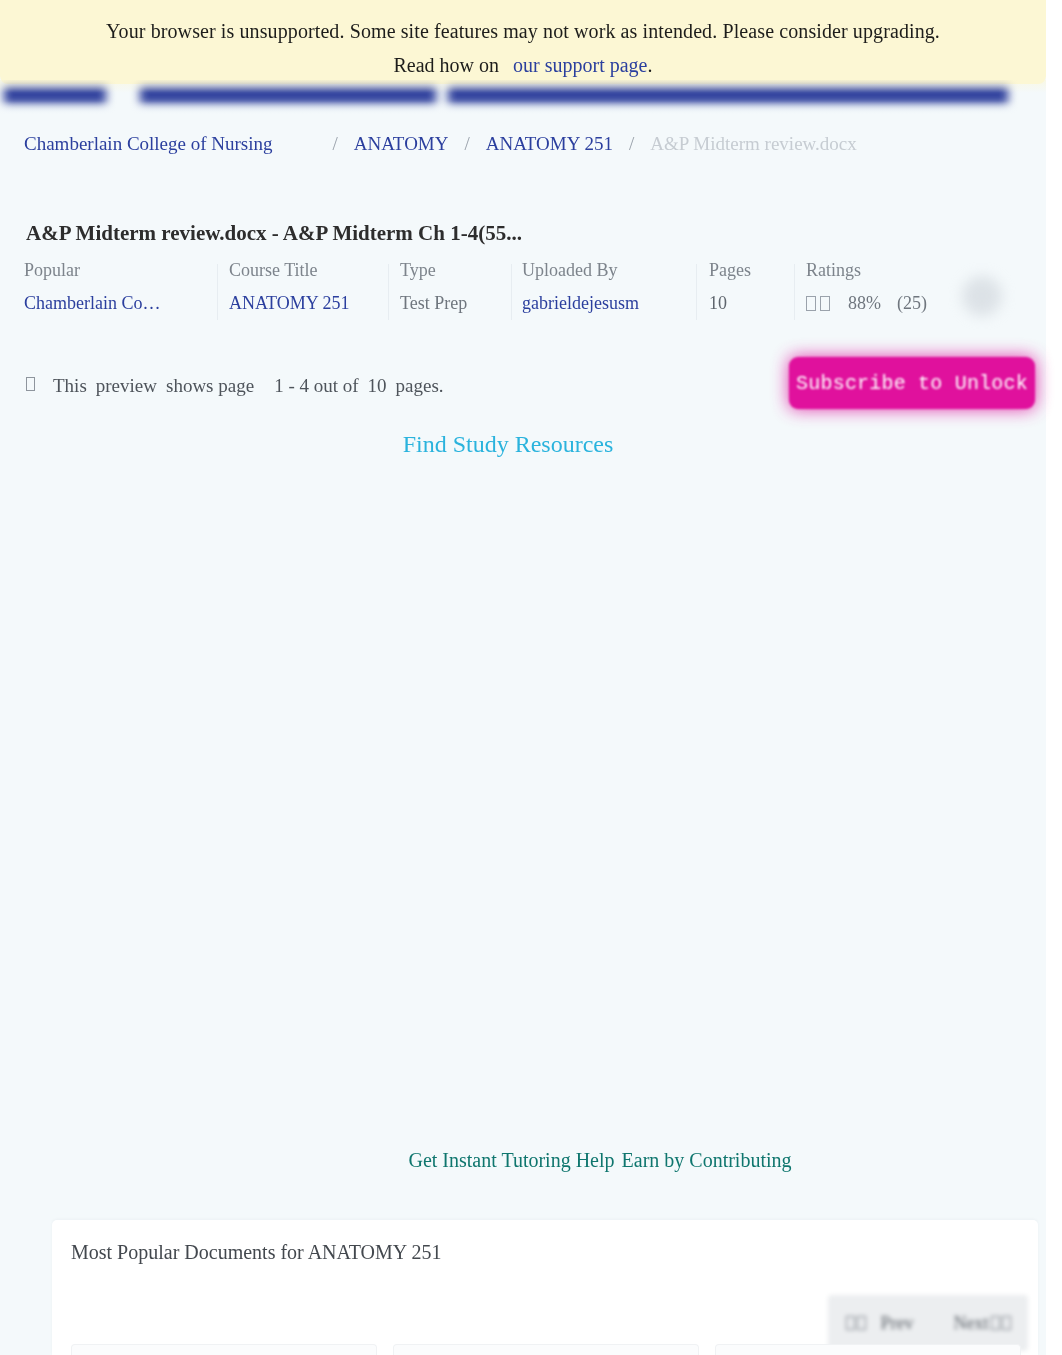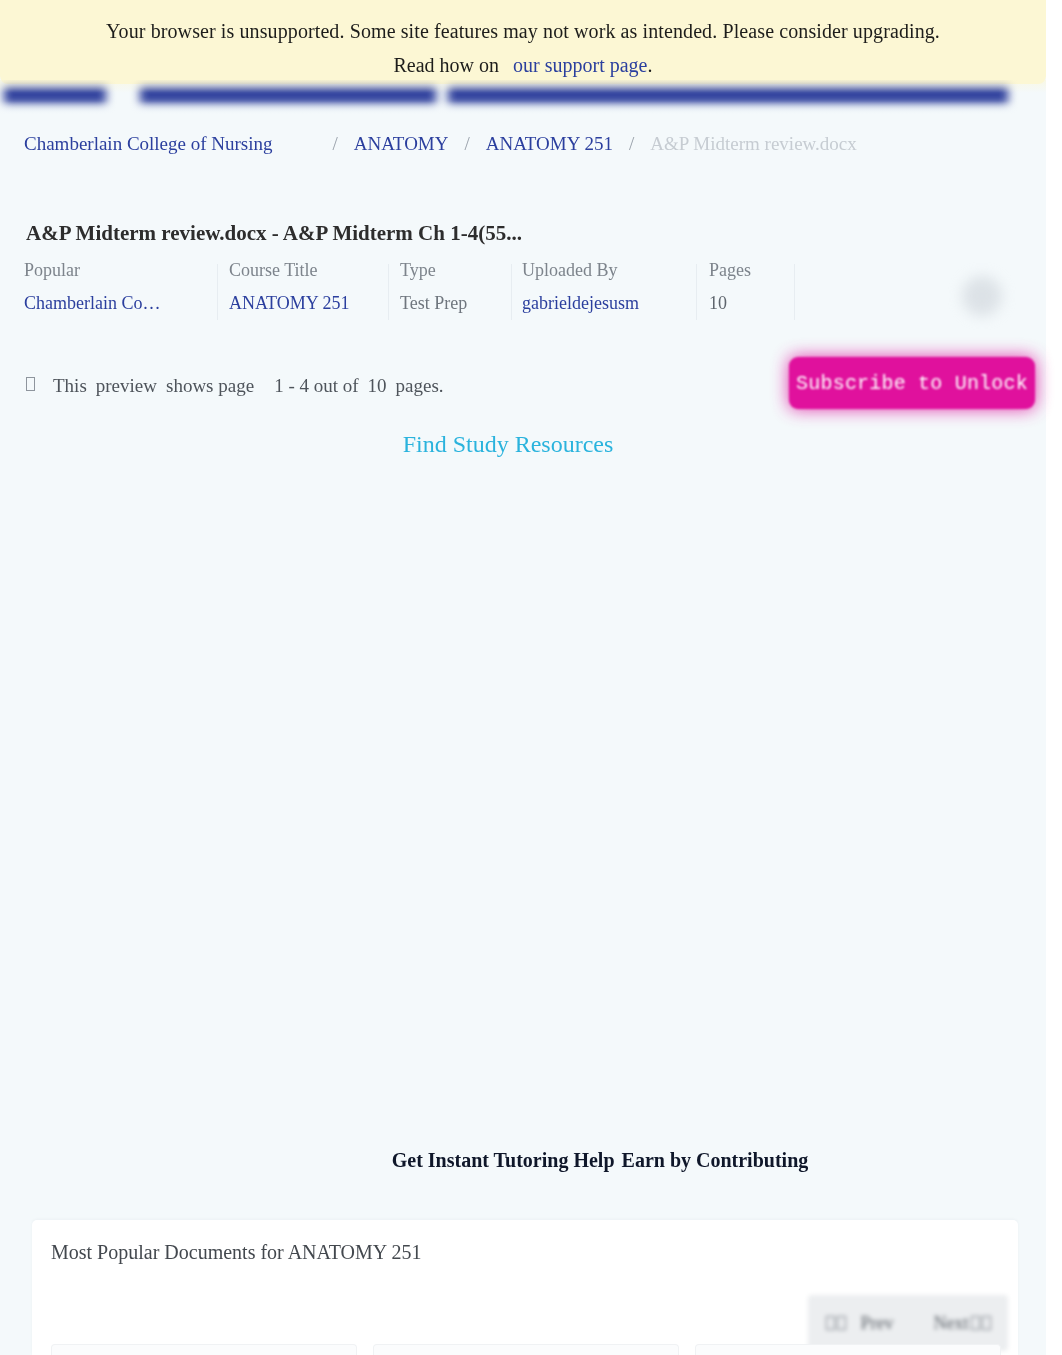--- a/index.html
+++ b/index.html
@@ -261,30 +261,29 @@
   
   .tutor-links {
     position: absolute;
     left: 0; top: 1146px;
     width: 1200px;
     text-align: center;
     font-size: 20px;
     line-height: 28px;
   }
   .tutor-links a {
-    color: #0f172a;
+    color: #0f766e;
     text-decoration: none;
-    font-weight: bold;
   }
   .tutor-links .second { margin-left: 7px; }
 
   
   .popular-card {
     position: absolute;
-    left: 32px; top: 1220px;
+    left: 52px; top: 1220px;
     width: 986px;
     height: 135px;
     background: #ffffff;
     border-radius: 5px 5px 0 0;
     box-shadow: 0 -1px 3px rgba(20,40,60,0.035);
   }
   .popular-title {
     position: absolute;
     left: 19px; top: 18px;
     font-size: 20px;
@@ -382,20 +381,29 @@
       <div class="meta-col c-type">
         <div class="m-label">Type</div>
         <div class="m-value plain">Test Prep</div>
       </div>
 
       <div class="meta-col c-pages">
         <div class="m-label">Pages</div>
         <div class="m-value dark">10</div>
       </div>
 
+      <div class="meta-col c-ratings">
+        <div class="m-label">Ratings</div>
+        <div class="rating-row">
+          <span class="tofu"></span>
+          <span class="tofu"></span>
+          <span class="rate-pct">88%</span>
+          <span class="rate-count">(25)</span>
+        </div>
+      </div>
     </div>
     <div class="share-blur"></div>
 
     <div class="preview-row">
       <span class="info-tofu"></span><span class="w">This</span><span class="w">preview</span><span class="wgap">shows page</span><span class="w">1 - 4 out of</span><span class="w">10</span><span>pages.</span>
     </div>
 
     <div class="subscribe-wrap">
       <div class="subscribe-glow"></div>
       <button class="subscribe-btn">Subscribe to Unlock</button>

